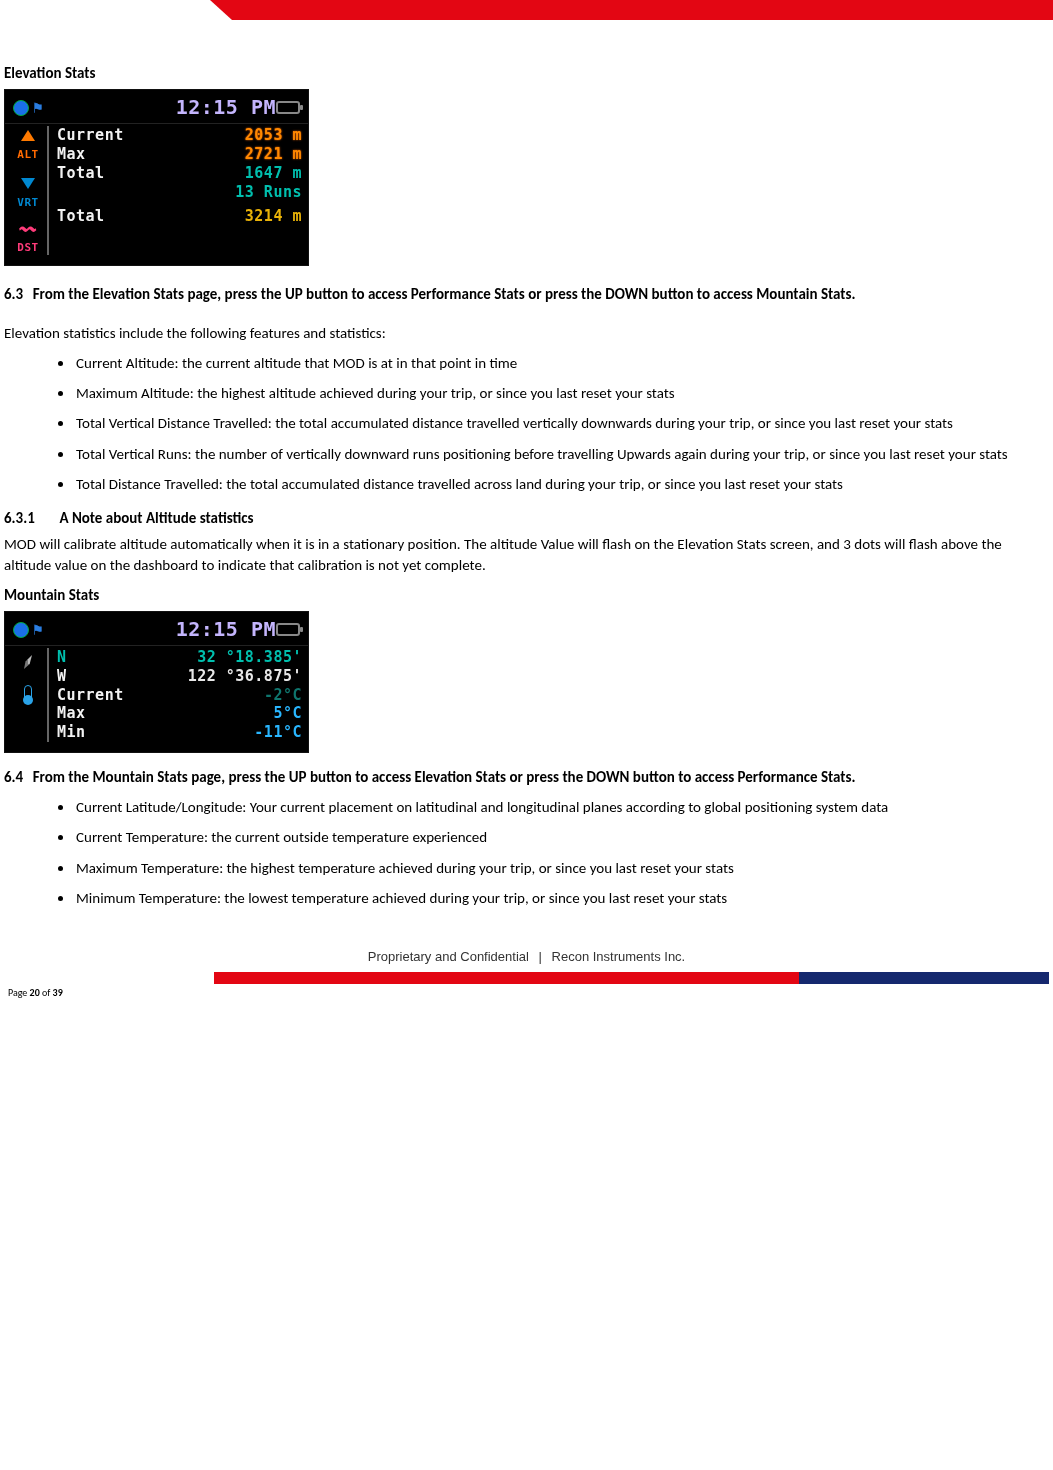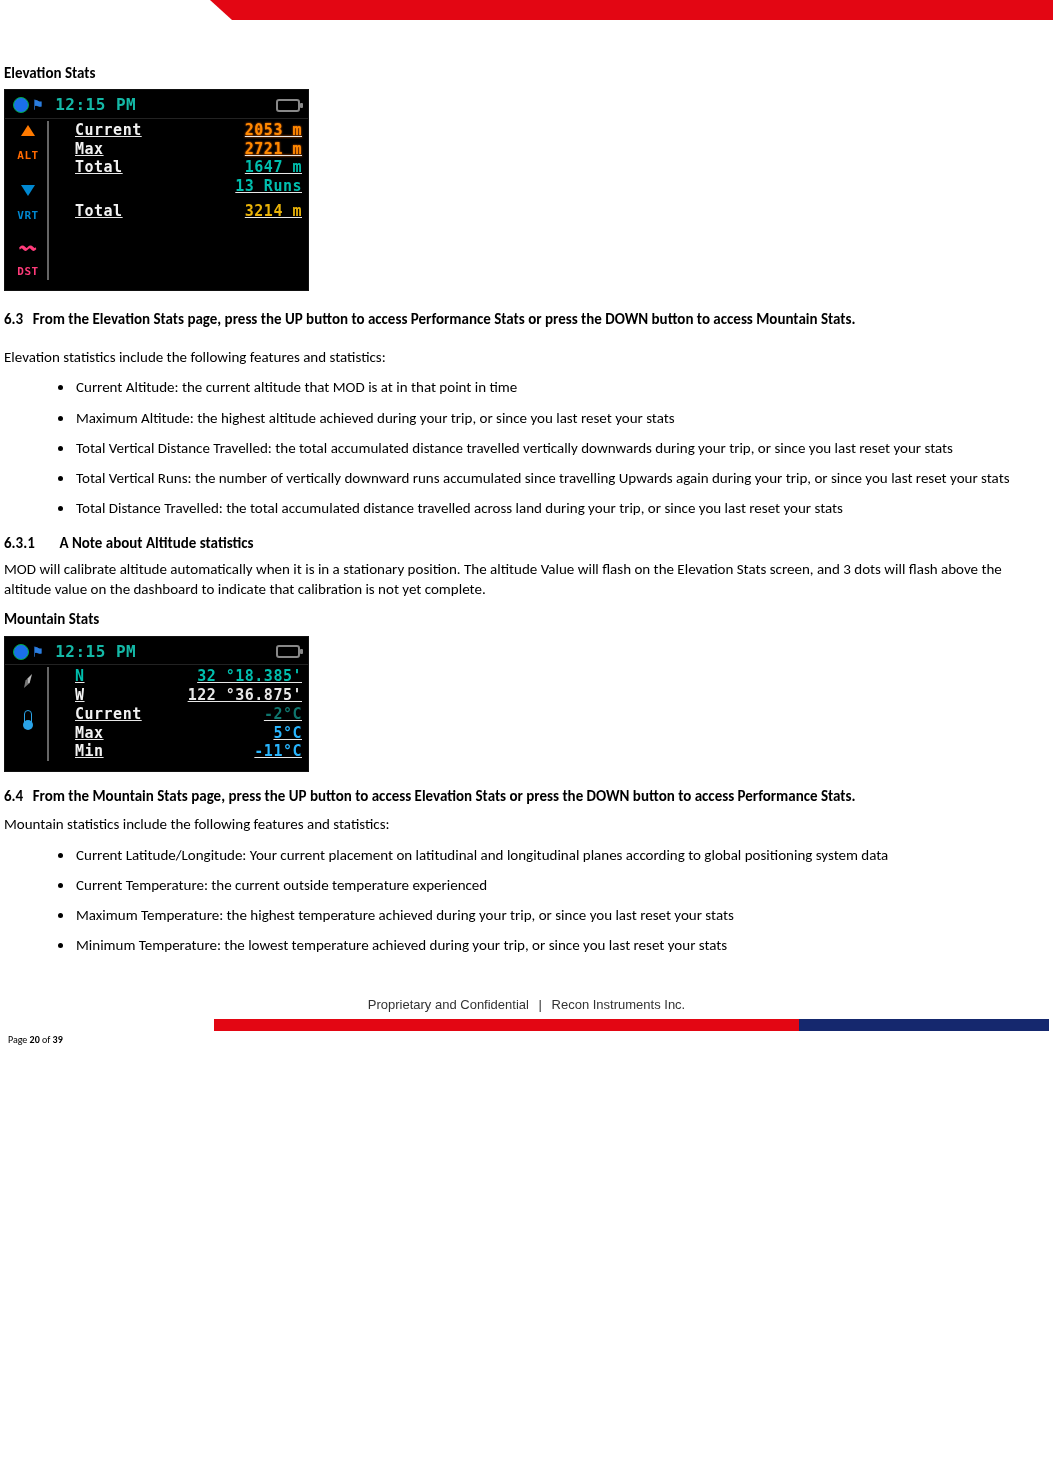--- a/index.html
+++ b/index.html
@@ -34,30 +34,30 @@
 
   
   .device {
     width: 305px; background:#000; border:1px solid #111; margin: 4px 0 14px 0;
     font-family: "Lucida Console", Monaco, monospace; color:#e8e8e8; font-size:15px;
     font-weight:bold; letter-spacing:0.5px;
   }
   .dev-status { display:flex; align-items:center; padding:4px 8px 2px 8px; border-bottom:1px solid #222; }
   .dev-status .globe { width:16px;height:16px;border-radius:50%;background:#1a6fe8;border:1px solid #0a4; margin-right:4px;}
   .dev-status .bt { color:#2a7de0; font-size:16px; margin-right:12px;}
-  .dev-status .time { flex:1; text-align:left; color:#14b8a6; font-size:16px; font-weight:bold;}
+  .dev-status .time { flex:1; text-align:right; color:#c4b5fd; font-size:20px; font-weight:bold;}
   .dev-status .batt {
     width:24px;height:13px;border:2px solid #888;border-radius:3px;position:relative;
   }
   .dev-status .batt::after{
     content:"";position:absolute;right:-5px;top:2px;width:3px;height:5px;background:#888;border-radius:1px;
   }
   .dev-body { display:flex; padding:2px 6px 10px 4px; }
-  .dev-icons { width:38px; display:flex; flex-direction:column; align-items:center; gap:13px; padding-top:2px;}
-  .dev-rows-wrap { flex:1; border-left:2px solid #666; padding-left:26px;text-decoration:underline; }
+  .dev-icons { width:38px; display:flex; flex-direction:column; align-items:center; gap:7px; padding-top:2px;}
+  .dev-rows-wrap { flex:1; border-left:2px solid #666; padding-left:8px; }
   .dev-row { display:flex; justify-content:space-between; line-height:1.25; }
   .dev-label { color:#f2f2f2; }
   .orange { color:#ff8a00; text-shadow:0 0 2px #ff6a00; }
   .teal   { color:#00bfae; }
   .pink   { color:#eab308;text-align:right; }
   .lab-orange { color:#ff6a00; font-size:11px; font-weight:bold; text-align:center; }
   .ic-tri-up { width:0;height:0;border-left:7px solid transparent;border-right:7px solid transparent;border-bottom:11px solid #ff7a00; margin-top:2px;}
   .ic-tri-dn { width:0;height:0;border-left:7px solid transparent;border-right:7px solid transparent;border-top:11px solid #0088d1; margin-top:8px;}
   .ic-squig { color:#ff3b7a; font-size:16px; margin-top:6px; line-height:0.6;}
   .ic-compass { width:16px;height:16px;transform:rotate(30deg);display:inline-block;margin-top:4px;
@@ -133,21 +133,21 @@
   <div class="sub-inst">
     <span class="num">6.3</span>
     <span>From the Elevation Stats page, press the UP button to access Performance Stats or press the DOWN button to access Mountain Stats.</span>
   </div>
 
   <div class="para">Elevation statistics include the following features and statistics:</div>
   <ul class="bullets">
     <li>Current Altitude: the current altitude that MOD is at in that point in time</li>
     <li>Maximum Altitude: the highest altitude achieved during your trip, or since you last reset your stats</li>
     <li>Total Vertical Distance Travelled: the total accumulated distance travelled vertically downwards during your trip, or since you last reset your stats</li>
-    <li>Total Vertical Runs: the number of vertically downward runs accumulated since travelling Upwards again during your trip, or since you last reset your stats</li>
+    <li>Total Vertical Runs: the number of vertically downward runs positioning before travelling Upwards again during your trip, or since you last reset your stats</li>
     <li>Total Distance Travelled: the total accumulated distance travelled across land during your trip, or since you last reset your stats</li>
   </ul>
 
   <div class="h-section">
     <span style="display:inline-block;width:52px">6.3.1</span>
     <span>A Note about Altitude statistics</span>
   </div>
   <div class="note-body">MOD will calibrate altitude automatically when it is in a stationary position. The altitude Value will flash on the Elevation Stats screen, and 3 dots will flash above the altitude value on the dashboard to indicate that calibration is not yet complete.</div>
 
   <div class="h-section">Mountain Stats</div>
@@ -187,21 +187,20 @@
         </div>
       </div>
     </div>
   </div>
 
   <div class="sub-inst" style="margin-top:12px;margin-bottom:8px">
     <span class="num">6.4</span>
     <span>From the Mountain Stats page, press the UP button to access Elevation Stats or press the DOWN button to access Performance Stats.</span>
   </div>
 
-  <div class="para" style="margin-top:6px">Mountain statistics include the following features and statistics:</div>
   <ul class="bullets">
     <li>Current Latitude/Longitude: Your current placement on latitudinal and longitudinal planes according to global positioning system data</li>
     <li>Current Temperature: the current outside temperature experienced</li>
     <li>Maximum Temperature: the highest temperature achieved during your trip, or since you last reset your stats</li>
     <li>Minimum Temperature: the lowest temperature achieved during your trip, or since you last reset your stats</li>
   </ul>
 
   <div class="footer">
     <div class="footer-line1">
       <span>Proprietary and Confidential</span>

